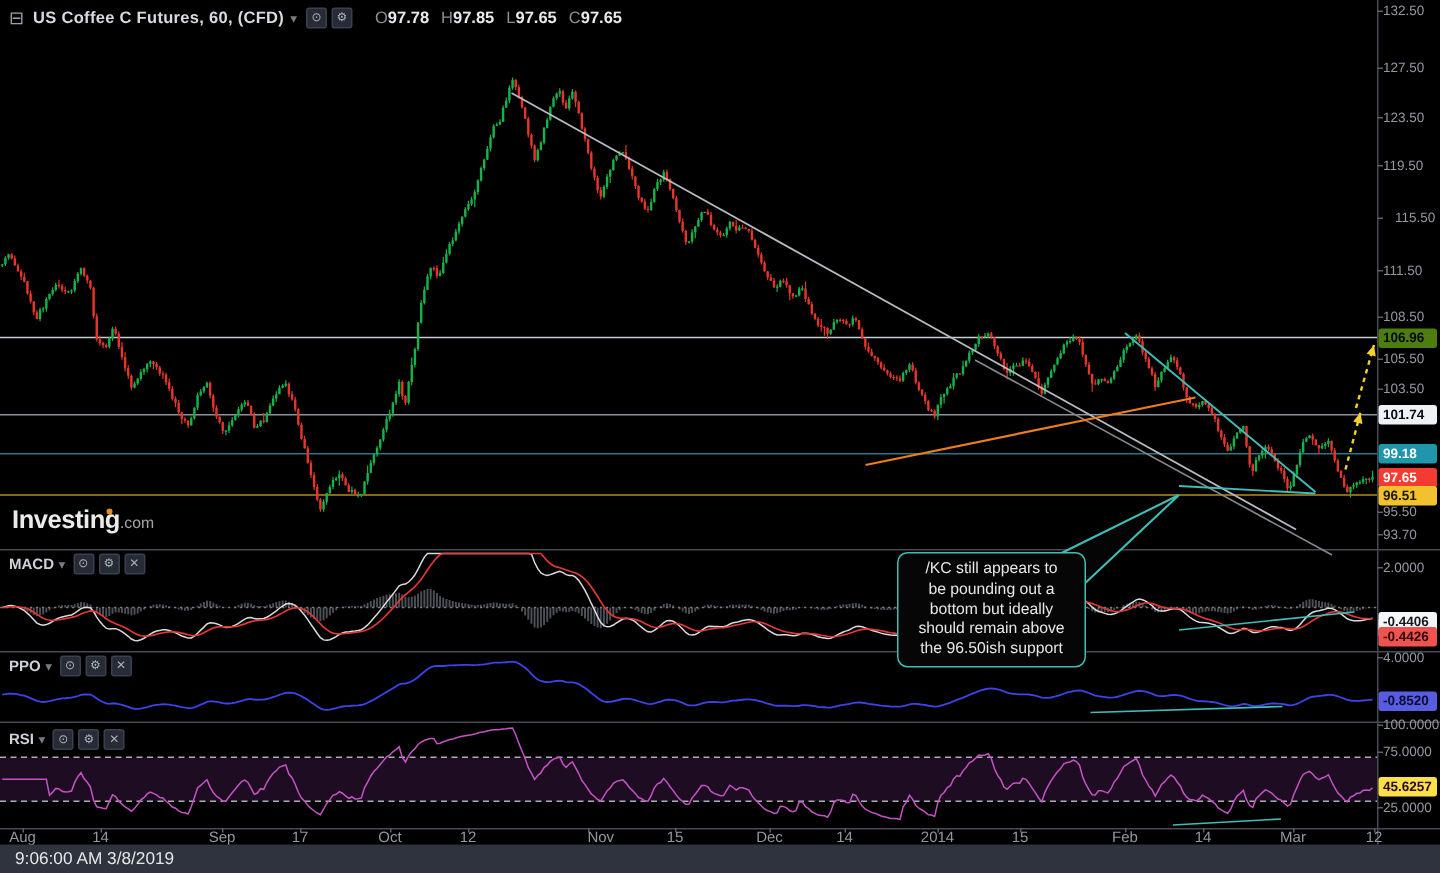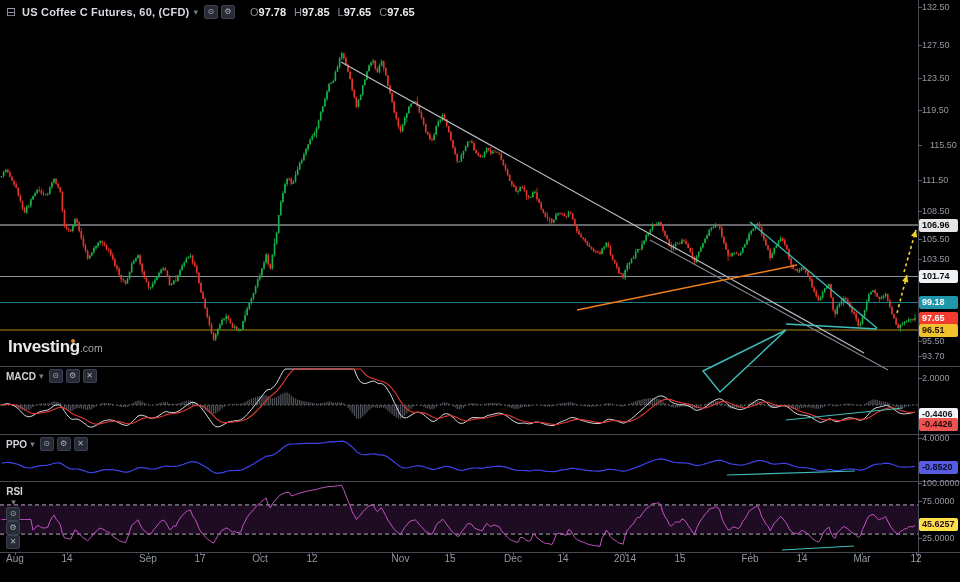--- a/index.html
+++ b/index.html
@@ -545,21 +545,21 @@
         <span class="icbtn">⚙</span>
         <span class="icbtn">✕</span>
       </div>
       <div class="pane-hdr" style="top: 437px;">
         <span class="t">PPO</span>
         <span class="caret">▾</span>
         <span class="icbtn">⊙</span>
         <span class="icbtn">⚙</span>
         <span class="icbtn">✕</span>
       </div>
-      <div class="pane-hdr" style="top: 486px; flex-direction: column;">
+      <div class="pane-hdr" style="top: 486px;">
         <span class="t">RSI</span>
         <span class="caret">▾</span>
         <span class="icbtn">⊙</span>
         <span class="icbtn">⚙</span>
         <span class="icbtn">✕</span>
       </div>
     </div>
 
   <div id="axis-layer">
       <span class="axis-dash" style="top: 7px;"></span>
@@ -587,21 +587,21 @@
       <span class="axis-dash" style="top: 378px;"></span>
       <span class="axis-tick" style="top: 373px;">2.0000</span>
       <span class="axis-dash" style="top: 438px;"></span>
       <span class="axis-tick" style="top: 433px;">4.0000</span>
       <span class="axis-dash" style="top: 483px;"></span>
       <span class="axis-tick" style="top: 478px;">100.0000</span>
       <span class="axis-dash" style="top: 501px;"></span>
       <span class="axis-tick" style="top: 496px;">75.0000</span>
       <span class="axis-dash" style="top: 538px;"></span>
       <span class="axis-tick" style="top: 533px;">25.0000</span>
-      <span class="axis-box" style="top: 218.5px; background: #e5e5e5; color: rgb(6, 9, 15);">106.96</span>
+      <span class="axis-box" style="top: 218.5px; background: #4d7c0f; color: rgb(6, 9, 15);">106.96</span>
       <span class="axis-box" style="top: 269.5px; background: rgb(238, 242, 245); color: rgb(6, 9, 15);">101.74</span>
       <span class="axis-box" style="top: 295.5px; background: rgb(31, 150, 169); color: rgb(255, 255, 255);">99.18</span>
       <span class="axis-box" style="top: 311.5px; background: rgb(242, 60, 50); color: rgb(255, 255, 255);">97.65</span>
       <span class="axis-box" style="top: 323.5px; background: rgb(242, 193, 46); color: rgb(26, 20, 5);">96.51</span>
       <span class="axis-box" style="top: 412px; background: rgb(217, 219, 223); color: rgb(20, 22, 28);">0.0020</span>
       <span class="axis-box" style="top: 407.5px; background: rgb(244, 245, 247); color: rgb(20, 22, 28);">-0.4406</span>
       <span class="axis-box" style="top: 417.5px; background: rgb(239, 83, 80); color: rgb(43, 7, 5);">-0.4426</span>
       <span class="axis-box" style="top: 460.5px; background: rgb(88, 92, 224); color: rgb(10, 11, 46);">-0.8520</span>
       <span class="axis-box" style="top: 517.5px; background: #fde047; color: rgb(37, 10, 40);">45.6257</span>
     </div>
@@ -633,19 +633,29 @@
       <span class="time-dash" style="left: 750px;"></span>
       <span class="time-lbl" style="left: 750px;">Feb</span>
       <span class="time-dash" style="left: 802px;"></span>
       <span class="time-lbl" style="left: 802px;">14</span>
       <span class="time-dash" style="left: 862px;"></span>
       <span class="time-lbl" style="left: 862px;">Mar</span>
       <span class="time-dash" style="left: 916px;"></span>
       <span class="time-lbl" style="left: 916px;">12</span>
     </div>
 
+  <div id="annotation">
+      <div class="ln">/KC still appears to</div>
+      <div class="ln">be pounding out a</div>
+      <div class="ln">bottom but ideally</div>
+      <div class="ln">should remain above</div>
+      <div class="ln">the 96.50ish support</div>
+    </div>
 
   <div id="logo">
     <span class="brand">Investing</span><span class="dom">.com</span>
     <span class="dot"></span>
   </div>
 
+  <div id="statusbar">
+    <span class="dt">9:06:00 AM 3/8/2019</span>
+  </div>
 </div>
 
 </body></html>

